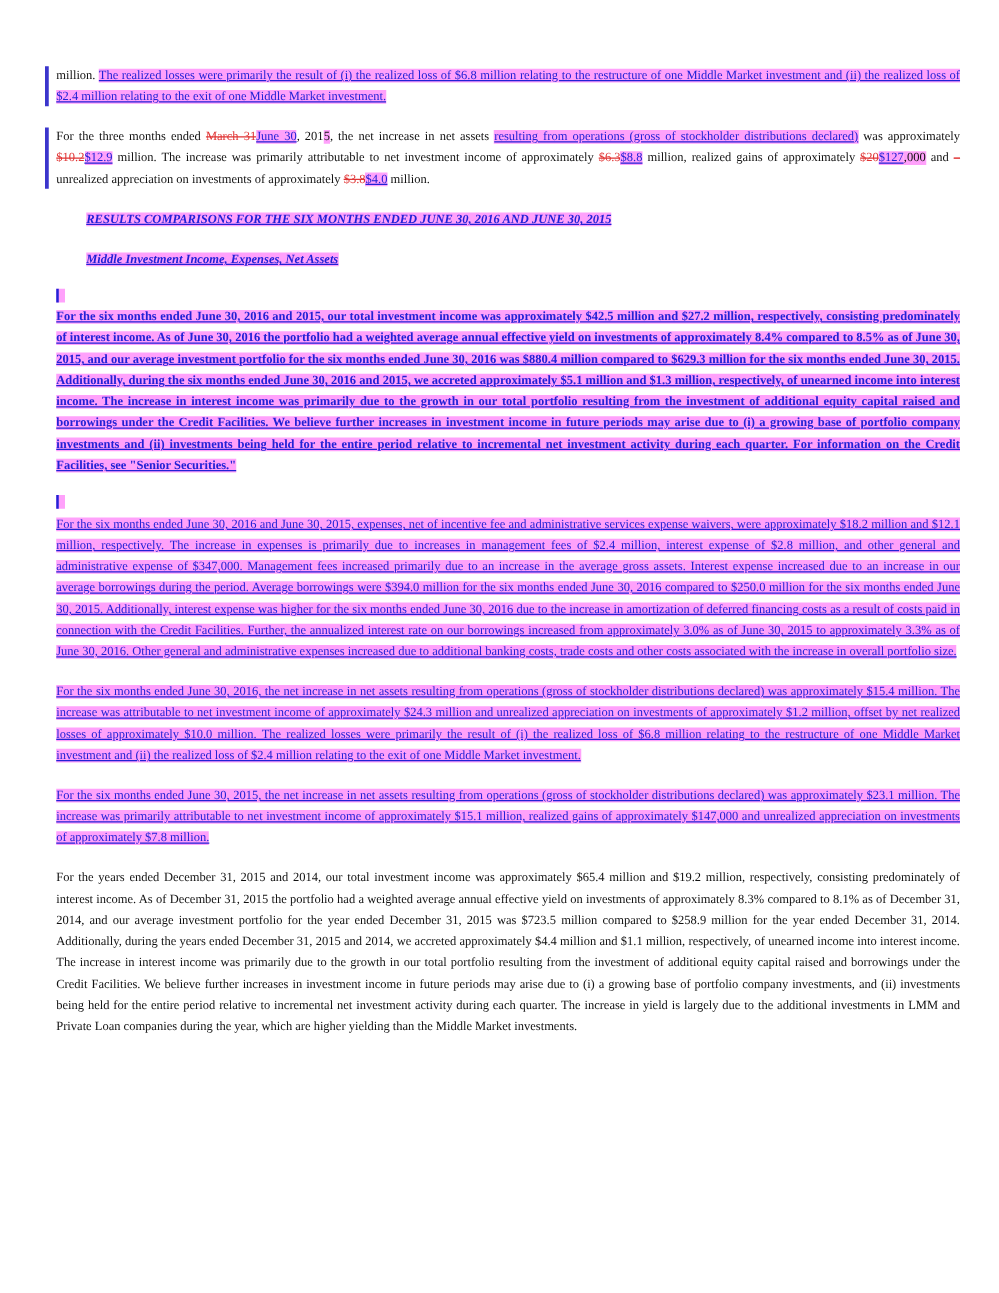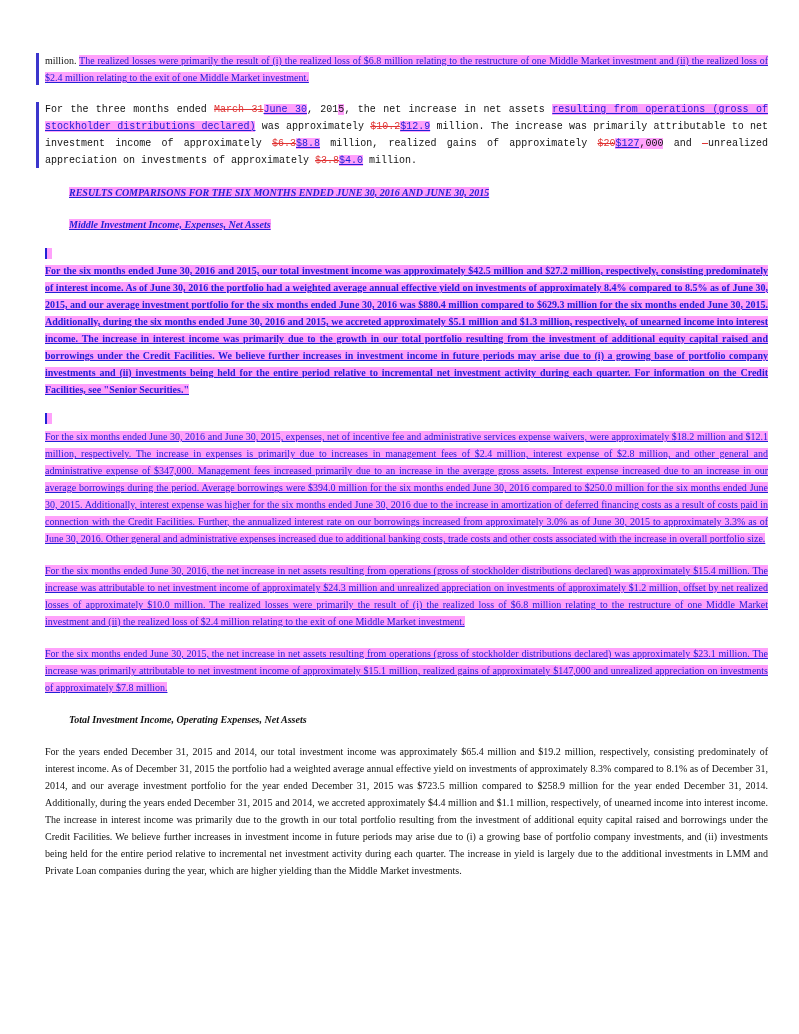--- a/index.html
+++ b/index.html
@@ -8,21 +8,21 @@
   html,body{margin:0;padding:0;background:#ffffff;}
   body{width:799px;height:1034px;overflow:hidden;}
   .page{
     position:relative;box-sizing:border-box;width:799px;height:1034px;
     padding:52px 31px 0 45px;
     font-family:"Liberation Serif","DejaVu Serif",serif;
     font-size:10px;line-height:17px;color:var(--txt);
   }
   p.doc{margin:0 0 15px 0;text-align:justify;position:relative;}
   p.hd{font-weight:bold;font-style:italic;text-align:left;margin-left:24px;}
-  .mb9{margin-bottom:9px;}  .mb19{margin-bottom:19px;font-family:Liberation Mono, monospace;} .mb12{margin-bottom:12px;}
+  .mb9{margin-bottom:9px;}  .mb19{margin-bottom:19px;} .mb12{margin-bottom:12px;}
   .mb1{margin-bottom:1px;}  .mb4{margin-bottom:4px;font-weight:bold;}  .mb2{margin-bottom:2px;}
   .mb15{margin-bottom:15px;}.mb20{margin-bottom:20px;}.mb13{margin-bottom:13px;}
   .mb18{margin-bottom:18px;}
   .run-n{color:var(--txt);}
   .run-i{color:var(--ins);background:var(--hl);text-decoration:underline;}
   .run-d{color:var(--del);text-decoration:line-through;}
   .run-h{color:var(--txt);background:var(--hl);}
   .cbar{position:absolute;left:-9px;top:1px;bottom:1px;width:3px;background:var(--cb);}
   .pmark-line{height:13px;line-height:13px;}
   .pmark{display:inline-block;width:5px;height:11px;background:var(--hl);
@@ -47,17 +47,16 @@
 
   <div class="pmark-line mb2"><span class="pmark"></span></div>
 
   <p class="doc mb15"><span class="run-i">For the six months ended June 30, 2016 and June 30, 2015, expenses, net of incentive fee and administrative services expense waivers, were approximately $18.2 million and $12.1 million, respectively. The increase in expenses is primarily due to increases in management fees of $2.4 million, interest expense of $2.8 million, and other general and administrative expense of $347,000. Management fees increased primarily due to an increase in the average gross assets. Interest expense increased due to an increase in our average borrowings during the period. Average borrowings were $394.0 million for the six months ended June 30, 2016 compared to $250.0 million for the six months ended June 30, 2015.  Additionally, interest expense was higher for the six months ended June 30, 2016 due to the increase in amortization of deferred financing costs as a result of costs paid in connection with the Credit Facilities.  Further, the annualized interest rate on our borrowings increased from approximately 3.0% as of June 30, 2015 to approximately 3.3% as of June 30, 2016. Other general and administrative expenses increased due to additional banking costs, trade costs and other costs associated with the increase in overall portfolio size. </span></p>
 
   <p class="doc mb15"><span class="run-i">For the six months ended June 30, 2016, the net increase in net assets resulting from operations (gross of stockholder distributions declared) was approximately $15.4 million. The increase was attributable to net investment income of approximately $24.3 million and unrealized appreciation on investments of approximately $1.2 million, offset by net realized losses of approximately $10.0 million. The realized losses were primarily the result of (i) the realized loss of $6.8 million relating to the restructure of one Middle Market investment and (ii) the realized loss of $2.4 million relating to the exit of one Middle Market investment. </span></p>
 
   <p class="doc mb20"><span class="run-i">For the six months ended June 30, 2015, the net increase in net assets resulting from operations (gross of stockholder distributions declared) was approximately $23.1 million. The increase was primarily attributable to net investment income of approximately $15.1 million, realized gains of approximately $147,000 and  unrealized appreciation on investments of approximately $7.8 million. </span></p>
 
 
-  <p class="doc hd mb13"><span class="run-n">Total Investment Income, Operating Expenses, Net Assets</span></p>
 
   <p class="doc mb18"><span class="run-n">For the years ended December 31, 2015 and 2014, our total investment income was approximately $65.4 million and $19.2 million, respectively, consisting predominately of interest income. As of December 31, 2015 the portfolio had a weighted average annual effective yield on investments of approximately 8.3% compared to 8.1% as of December 31, 2014, and our average investment portfolio for the year ended December 31, 2015 was $723.5 million compared to $258.9 million for the year ended December 31, 2014. Additionally, during the years ended December 31, 2015 and 2014, we accreted approximately $4.4 million and $1.1 million, respectively, of unearned income into interest income. The increase in interest income was primarily due to the growth in our total portfolio resulting from the investment of additional equity capital raised and borrowings under the Credit Facilities. We believe further increases in investment income in future periods may arise due to (i) a growing base of portfolio company investments, and (ii) investments being held for the entire period relative to incremental net investment activity during each quarter. The increase in yield is largely due to the additional investments in LMM and Private Loan companies during the year, which are higher yielding than the Middle Market investments.</span></p>
 
 </div>
 
 </body></html>

